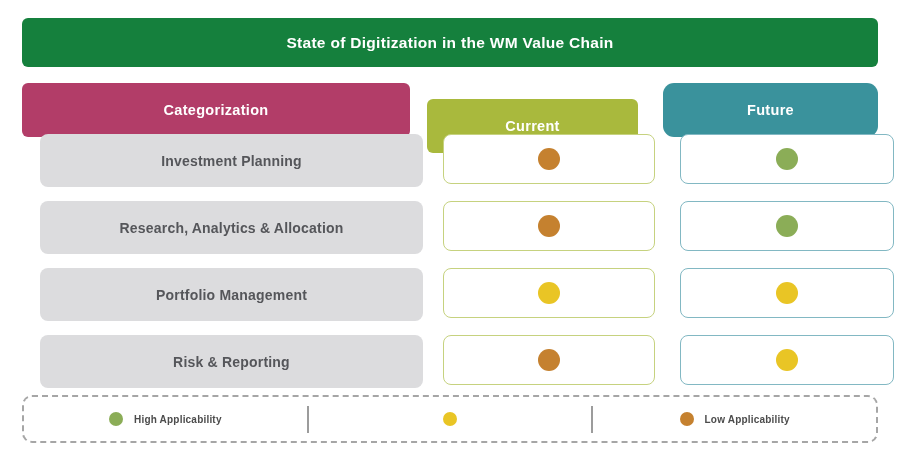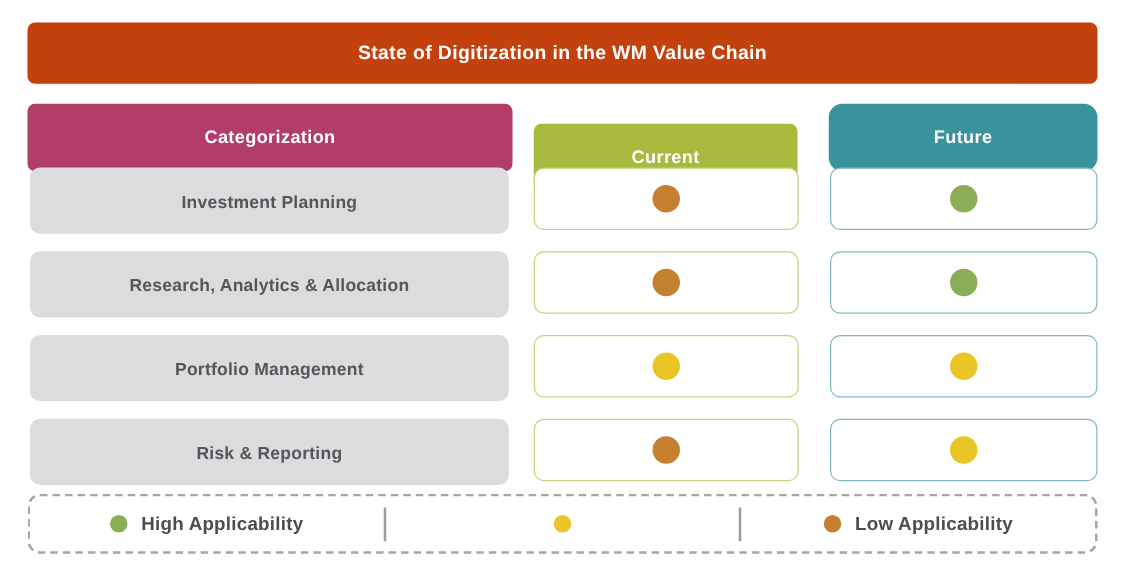--- a/index.html
+++ b/index.html
@@ -2,54 +2,54 @@
 <html><head>
 <meta charset="utf-8">
 <style>
   html,body{margin:0;padding:0;background:#ffffff;}
   .canvas{
     position:relative;width:900px;height:457px;background:#ffffff;overflow:hidden;
     font-family:"Liberation Sans","DejaVu Sans",sans-serif;
   }
   .banner{
     position:absolute;left:22px;top:18px;width:856px;height:49px;
-    background:#c2410c;border-radius:6px;
+    background:#15803d;border-radius:6px;
     display:flex;align-items:center;justify-content:center;
     color:#ffffff;font-size:15.5px;font-weight:bold;letter-spacing:.3px;
   }
   .hdr{
     position:absolute;top:83px;height:54px;border-radius:6px;
     display:flex;align-items:center;justify-content:center;
     color:#ffffff;font-size:14.5px;font-weight:bold;letter-spacing:.3px;
   }
   .hdr-cat{left:22px;width:388px;background:#b23d68;}
   .hdr-cur{left:427px;width:211px;background:#a9b93d;margin-top:16px;}
   .hdr-fut{left:663px;width:215px;background:#3a929c;border-radius:11px;}
-  .row{position:absolute;left:0;width:724px;height:53px;padding-left:24px;}
+  .row{position:absolute;left:16px;width:724px;height:53px;padding-left:24px;}
   .row-label{
     position:absolute;left:24px;width:383px;height:53px;
     background:#dcdcde;border-radius:8px;
     display:flex;align-items:center;justify-content:center;
     color:#55565a;font-size:14px;font-weight:bold;letter-spacing:.2px;
   }
   .cell{
     position:absolute;height:50px;background:#ffffff;border-radius:8px;
     display:flex;align-items:center;justify-content:center;box-sizing:border-box;
   }
   .cell-current{left:427px;width:212px;border:1.5px solid #c6d27f;}
   .cell-future{left:664px;width:214px;border:1.5px solid #82b8c3;}
   .dot{width:22px;height:22px;border-radius:50%;background:#ccc;display:inline-block;}
   .legend{
     position:absolute;left:22px;top:395px;width:856px;height:48px;box-sizing:border-box;
     border:2px dashed #a6a6a6;border-radius:10px;
     display:flex;align-items:stretch;
   }
   .legend-item{
     flex:1;display:flex;align-items:center;justify-content:center;gap:11px;
-    color:#4c4c4c;font-size:15px;font-weight:600;letter-spacing:.2px;
+    color:#4c4c4c;font-size:10px;font-weight:600;letter-spacing:.2px;
   }
   .legend-sep{width:2px;background:#9c9c9c;align-self:center;height:27px;}
   .legend-dot{width:14px;height:14px;border-radius:50%;display:inline-block;}
 </style>
 </head>
 <body>
 
 <div class="canvas">
 
   <div class="banner">State of Digitization in the WM Value Chain</div>

